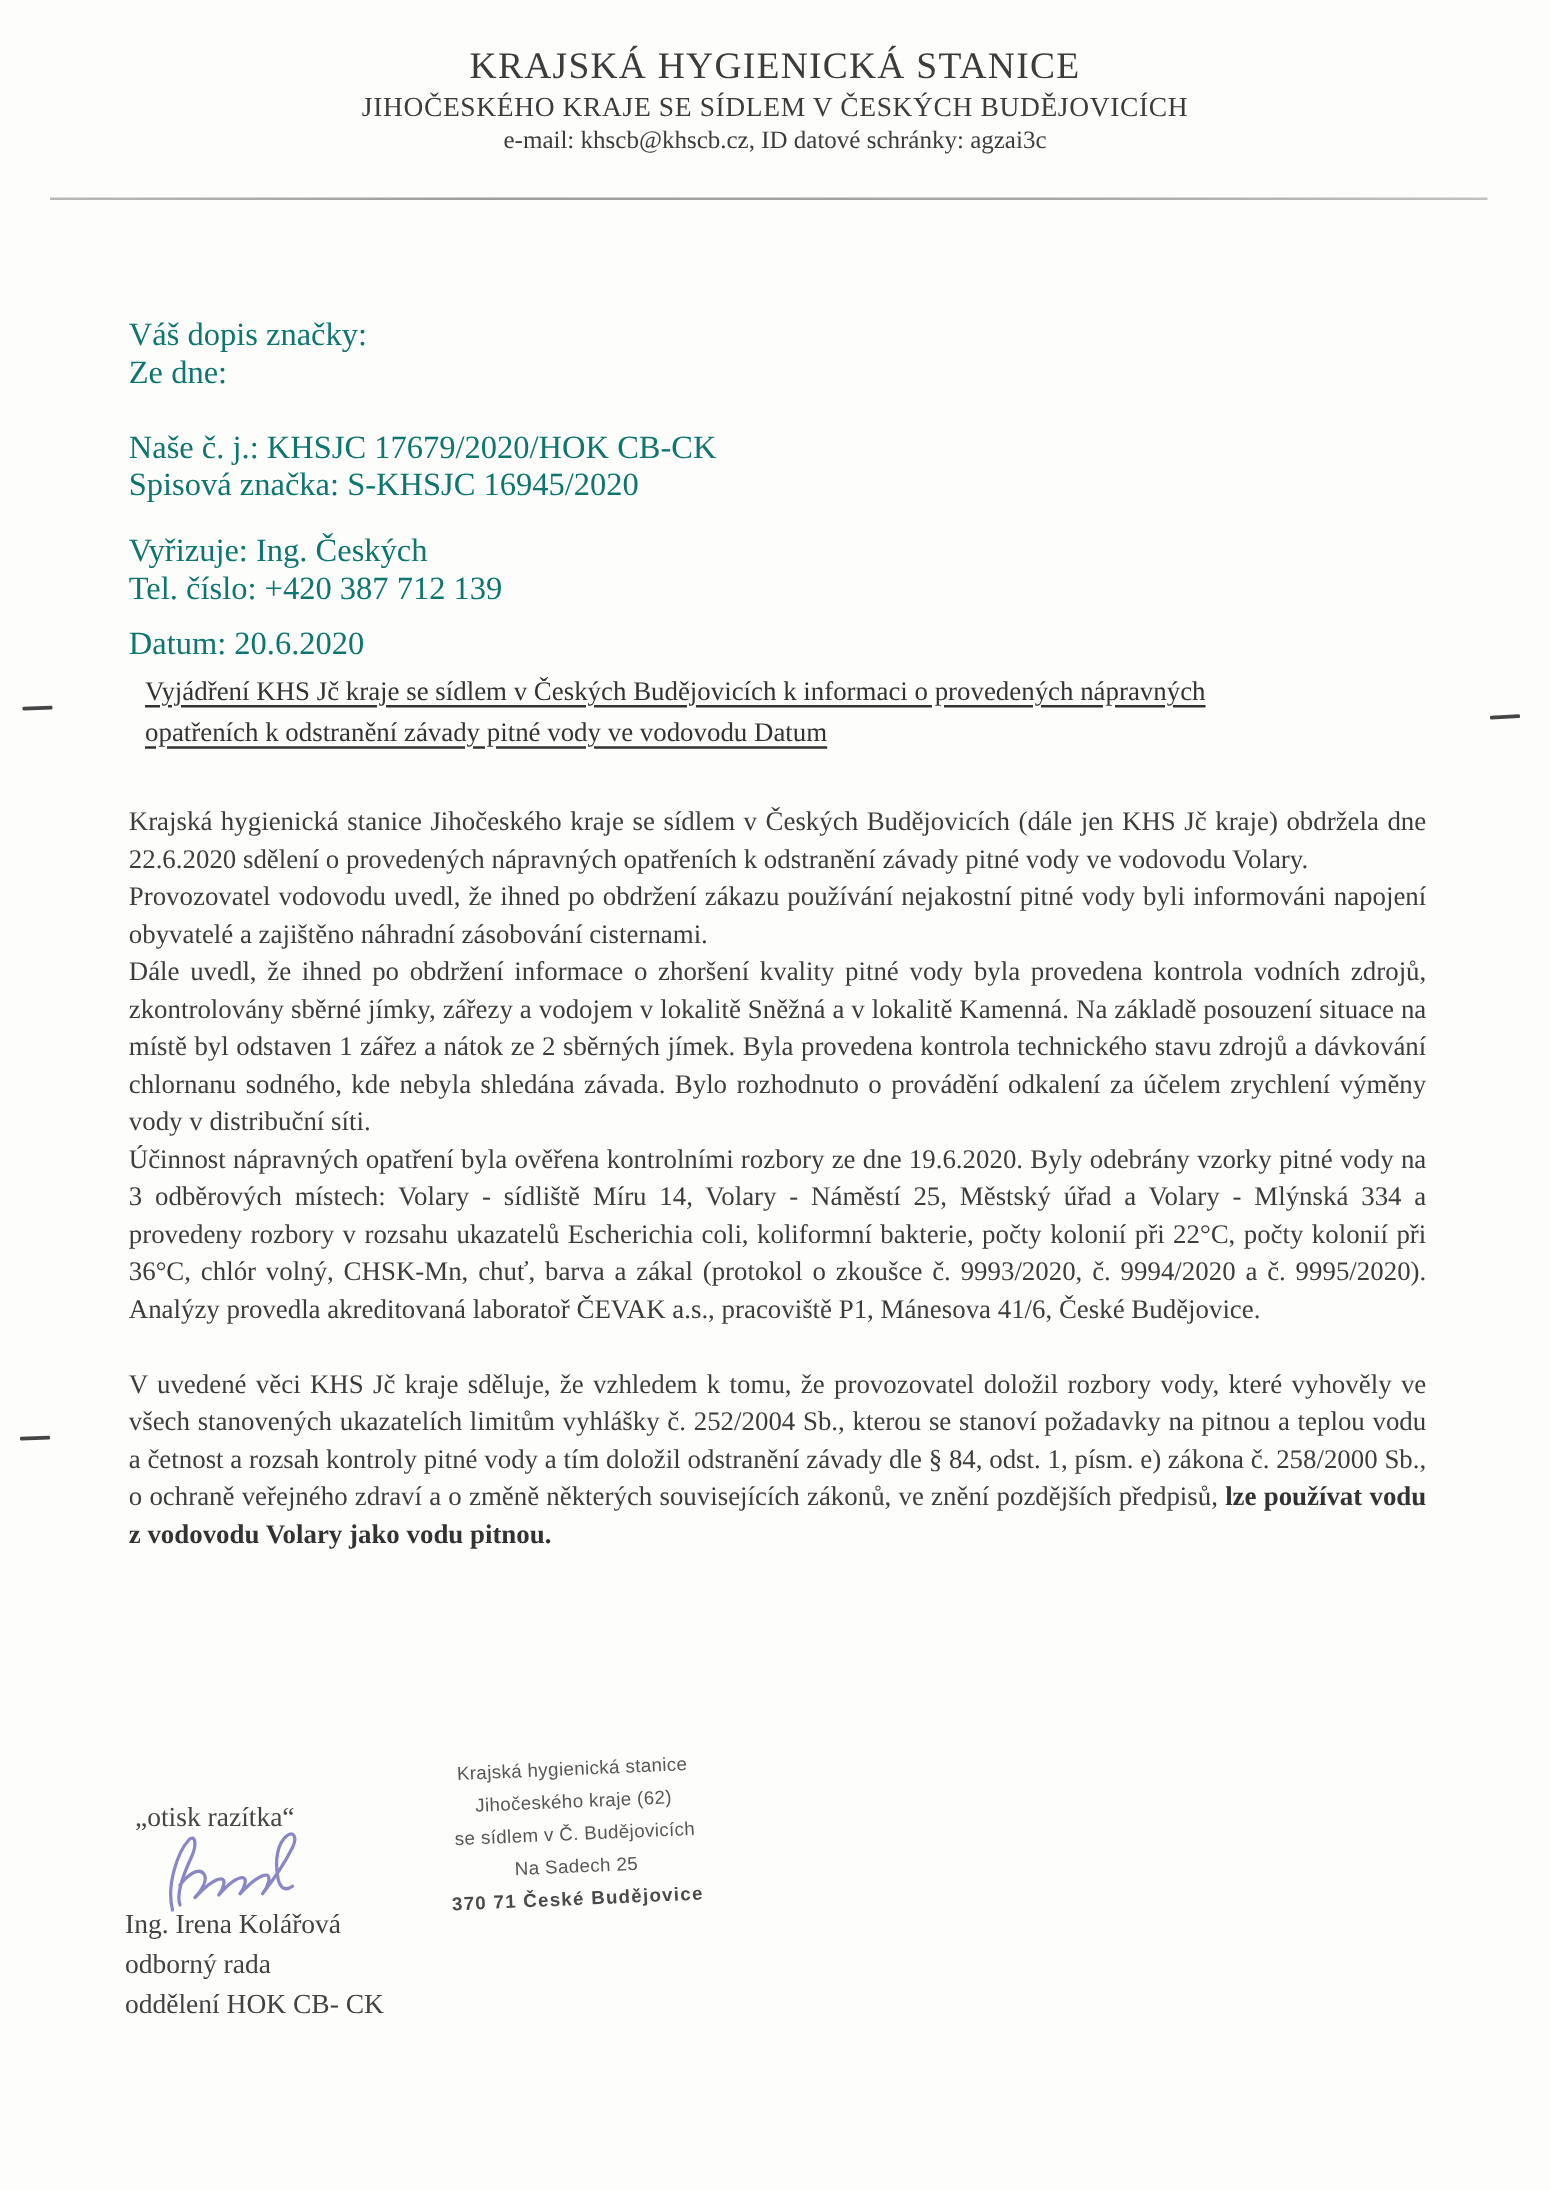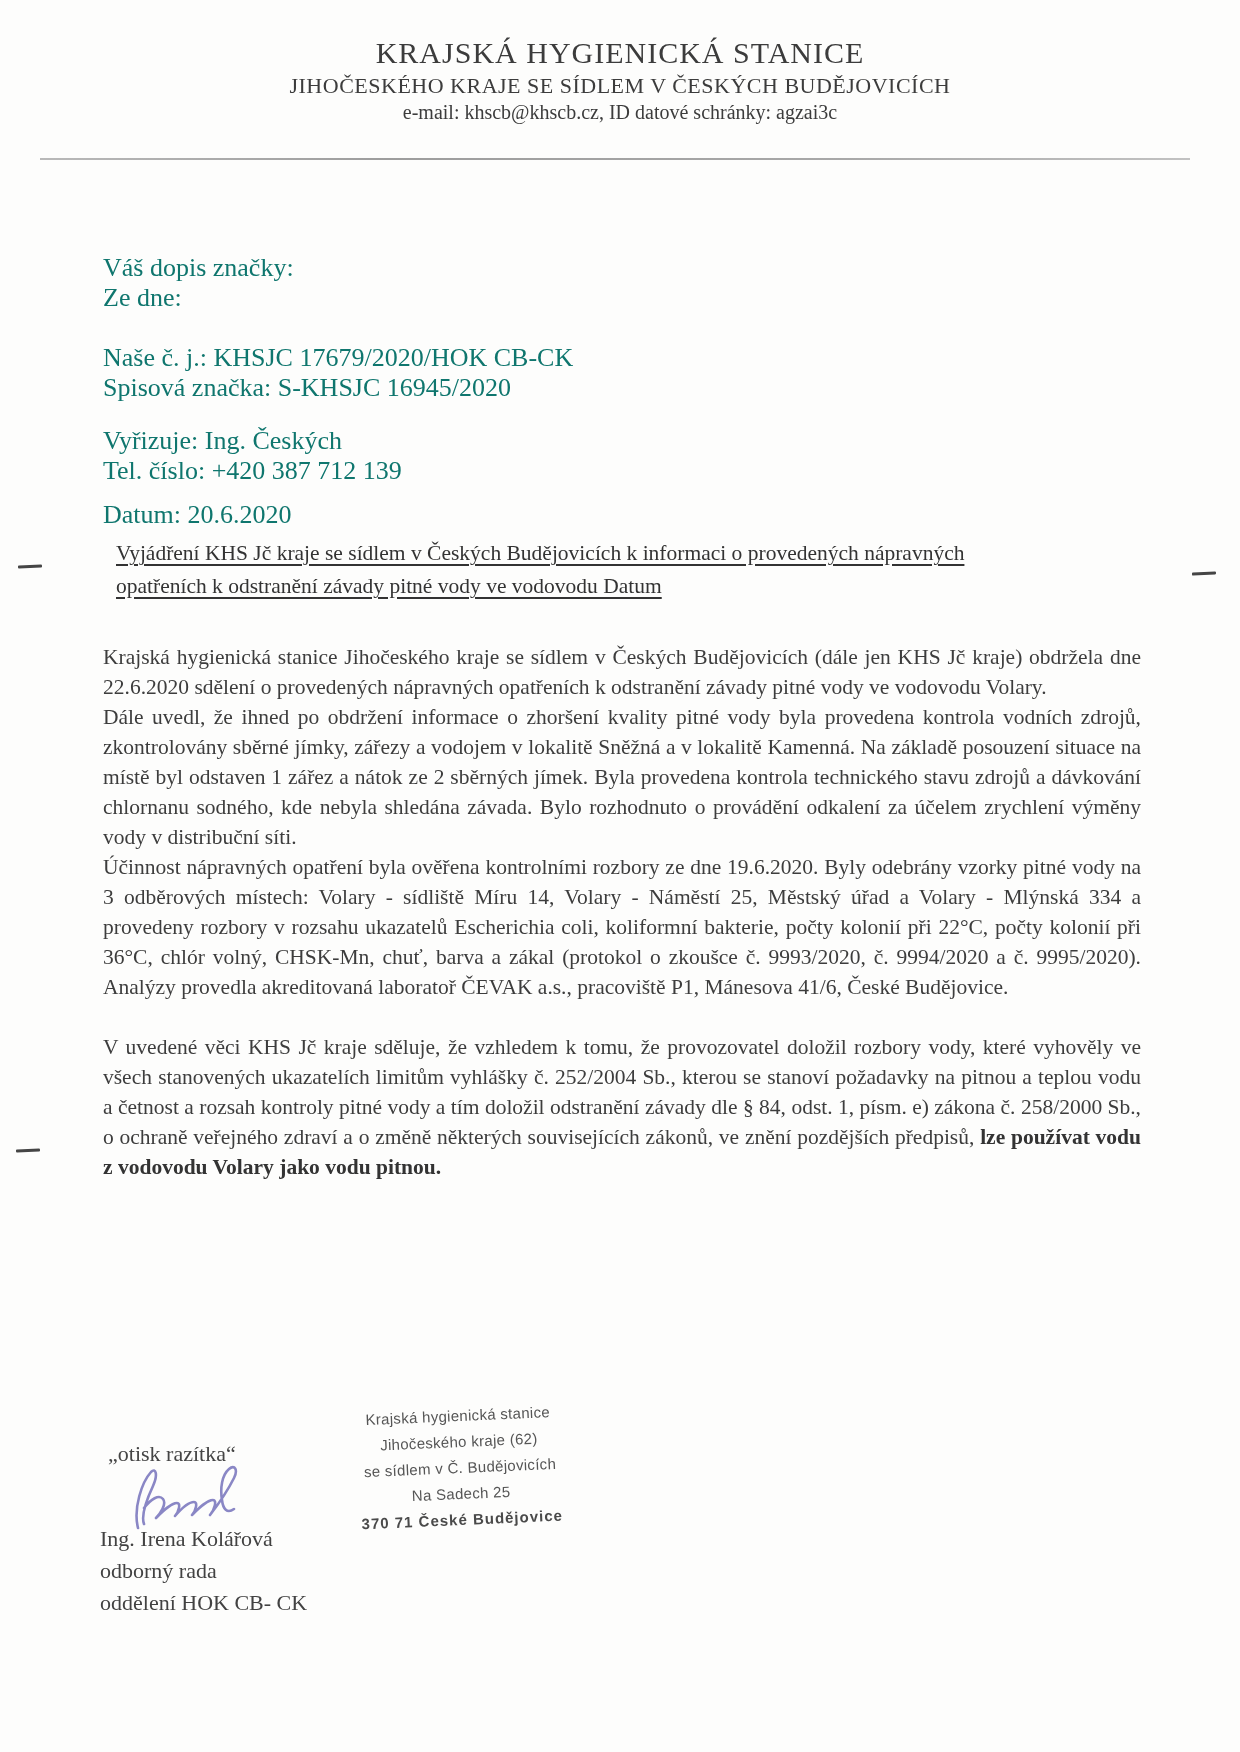--- a/index.html
+++ b/index.html
@@ -89,20 +89,21 @@
   </div>
 
 
   <div class="subject">
     <div>Vyjádření KHS Jč kraje se sídlem v Českých Budějovicích k informaci o provedených nápravných</div>
     <div>opatřeních k odstranění závady pitné vody ve vodovodu Datum</div>
   </div>
 
   <div class="letter-body">
     <p>Krajská hygienická stanice Jihočeského kraje se sídlem v Českých Budějovicích (dále jen KHS Jč kraje) obdržela dne 22.6.2020 sdělení o provedených nápravných opatřeních k odstranění závady pitné vody ve vodovodu Volary.</p>
+    <p>Provozovatel vodovodu uvedl, že ihned po obdržení zákazu používání nejakostní pitné vody byli informováni napojení obyvatelé a zajištěno náhradní zásobování cisternami.</p>
     <p>Dále uvedl, že ihned po obdržení informace o zhoršení kvality pitné vody byla provedena kontrola vodních zdrojů, zkontrolovány sběrné jímky, zářezy a vodojem v lokalitě Sněžná a v lokalitě Kamenná. Na základě posouzení situace na místě byl odstaven 1 zářez a nátok ze 2 sběrných jímek. Byla provedena kontrola technického stavu zdrojů a dávkování chlornanu sodného, kde nebyla shledána závada. Bylo rozhodnuto o provádění odkalení za účelem zrychlení výměny vody v distribuční síti.</p>
     <p>Účinnost nápravných opatření byla ověřena kontrolními rozbory ze dne 19.6.2020. Byly odebrány vzorky pitné vody na 3 odběrových místech: Volary - sídliště Míru 14, Volary - Náměstí 25, Městský úřad a Volary - Mlýnská 334 a provedeny rozbory v rozsahu ukazatelů Escherichia coli, koliformní bakterie, počty kolonií při 22°C, počty kolonií při 36°C, chlór volný, CHSK-Mn, chuť, barva a zákal (protokol o zkoušce č. 9993/2020, č. 9994/2020 a č. 9995/2020). Analýzy provedla akreditovaná laboratoř ČEVAK a.s., pracoviště P1, Mánesova 41/6, České Budějovice.</p>
     <p class="gap-before"><span>V uvedené věci KHS Jč kraje sděluje, že vzhledem k tomu, že provozovatel doložil rozbory vody, které vyhověly ve všech stanovených ukazatelích limitům vyhlášky č. 252/2004 Sb., kterou se stanoví požadavky na pitnou a teplou vodu a četnost a rozsah kontroly pitné vody a tím doložil odstranění závady dle § 84, odst. 1, písm. e) zákona č. 258/2000 Sb., o ochraně veřejného zdraví a o změně některých souvisejících zákonů, ve znění pozdějších předpisů, </span><span class="bold-tail">lze používat vodu z vodovodu Volary jako vodu pitnou.</span></p>
   </div>
 
   <div class="stamp-note">„otisk razítka“</div>
 
   <svg class="signature" width="150" height="80" viewBox="0 0 150 80">
     <path d="M20,72 C15,52 24,26 33,16 C38,11 40,19 35,30 C28,45 23,60 26,68
              M26,52 C33,43 41,38 45,43 C49,48 42,58 38,62

